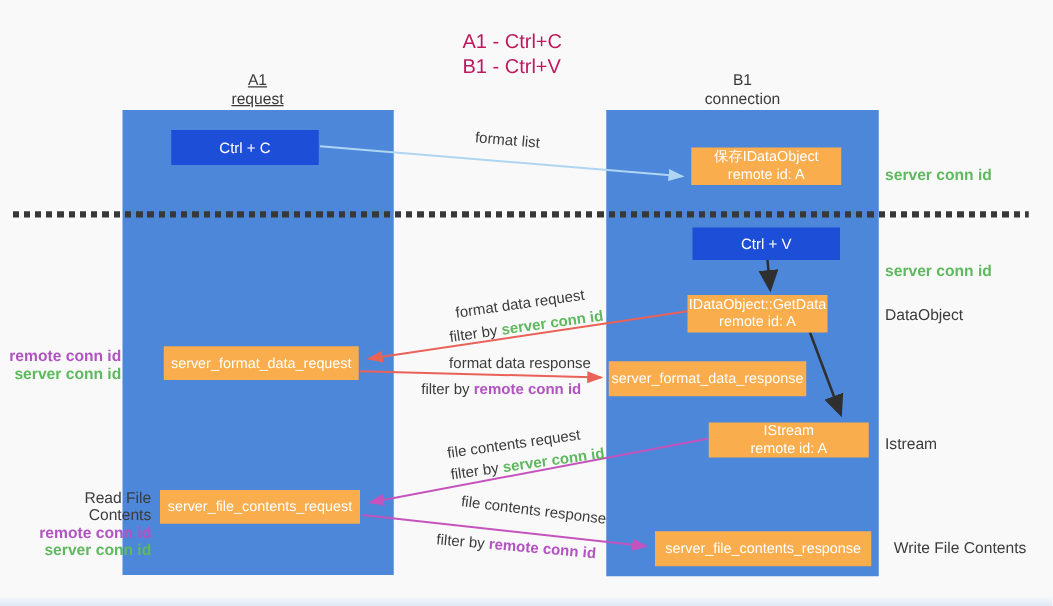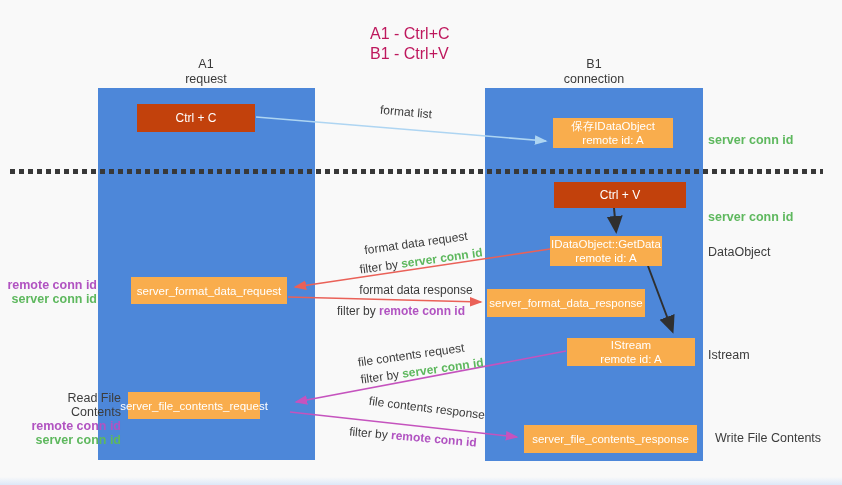--- a/index.html
+++ b/index.html
@@ -25,30 +25,30 @@
   .lane-left{left:98px;top:88px;width:217px;height:372px;}
   .lane-right{left:485px;top:88px;width:218px;height:373px;}
   .dotted-line{
     left:10px;top:169px;width:813px;height:5px;
     background:repeating-linear-gradient(90deg,#383838 0 5px,transparent 5px 9px);
   }
   .node{
     display:flex;align-items:center;justify-content:center;text-align:center;
     color:#ffffff;font-size:11.5px;line-height:14px;white-space:pre-line;
   }
-  .green-node{background:#c2410c;text-align:center;}
+  .green-node{background:#1d4ed8;text-align:center;}
   .orange-node{background:#f9ad4d;}
   .n-ctrl-c{left:137px;top:104px;width:118px;height:28px;font-size:12px;}
   .n-save-dobj{left:553px;top:118px;width:120px;height:30px;}
-  .n-ctrl-v{left:554px;top:182px;width:132px;height:26px;font-size:12px;}
+  .n-ctrl-v{left:554px;top:182px;width:118px;height:26px;font-size:12px;}
   .n-getdata{left:550px;top:236px;width:112px;height:30px;}
   .n-fmt-req{left:131px;top:277px;width:156px;height:27px;}
   .n-fmt-resp{left:487px;top:289px;width:158px;height:28px;}
   .n-istream{left:567px;top:338px;width:128px;height:28px;}
-  .n-file-req{left:128px;top:392px;width:132px;height:27px;}
+  .n-file-req{left:128px;top:392px;width:160px;height:27px;}
   .n-file-resp{left:524px;top:425px;width:173px;height:28px;}
   .edge-label{
     font-size:12px;white-space:nowrap;color:#3c3c3c;
     transform:translate(-50%,-50%);
   }
   .rot-n8{transform:translate(-50%,-50%) rotate(-8deg);}
   .rot-p5{transform:translate(-50%,-50%) rotate(5deg);}
   .rot-p7{transform:translate(-50%,-50%) rotate(7deg);}
   .green-id{color:#5eb85e;font-weight:bold;}
   .purple-id{color:#b153c1;font-weight:bold;}
@@ -65,21 +65,21 @@
 </head>
 <body>
 
 <div class="stage">
 
   <div class="abs title">
     <div>A1 - Ctrl+C</div>
     <div>B1 - Ctrl+V</div>
   </div>
 
-  <div class="abs lane-header" style="left:146px;top:57px;">
+  <div class="abs lane-header" style="left:146px;top:57px;text-decoration:underline;">
     <div>A1</div>
     <div>request</div>
   </div>
   <div class="abs lane-header" style="left:534px;top:57px;">
     <div>B1</div>
     <div>connection</div>
   </div>
 
   <div class="abs lane lane-left"></div>
   <div class="abs lane lane-right"></div>

